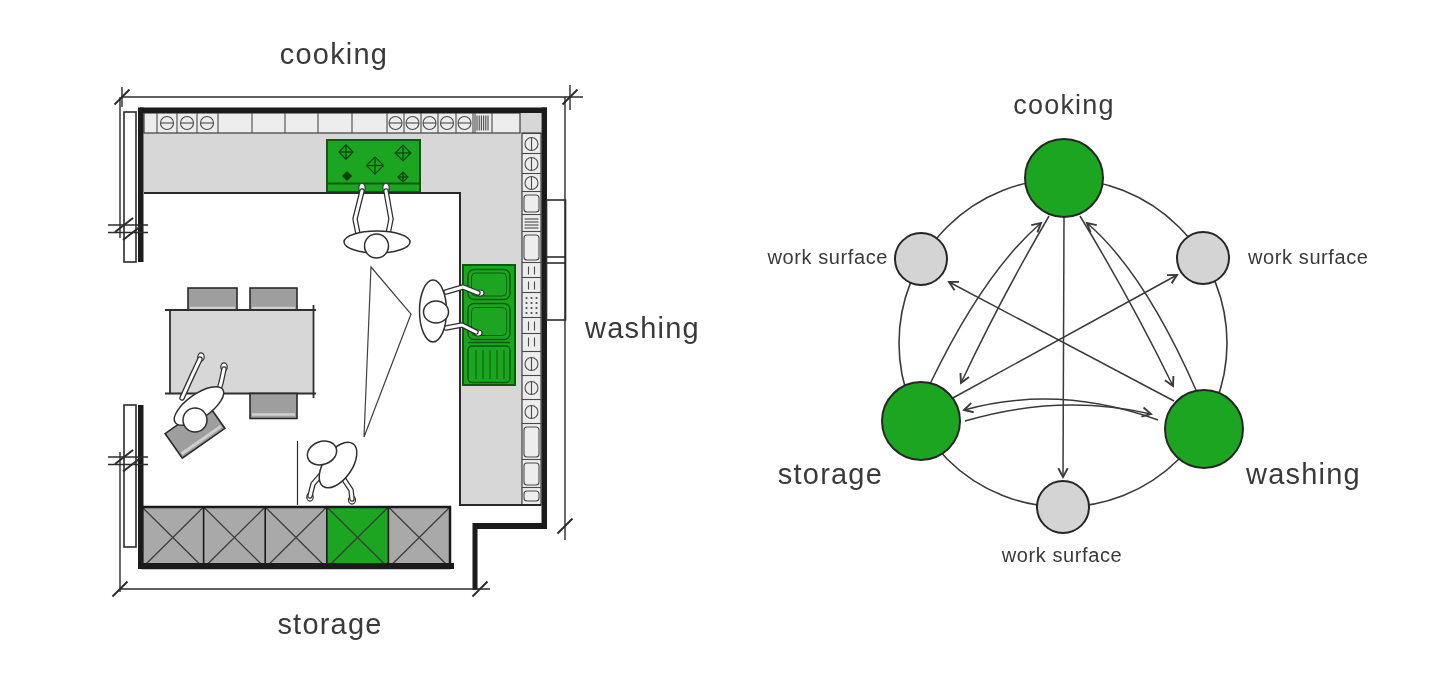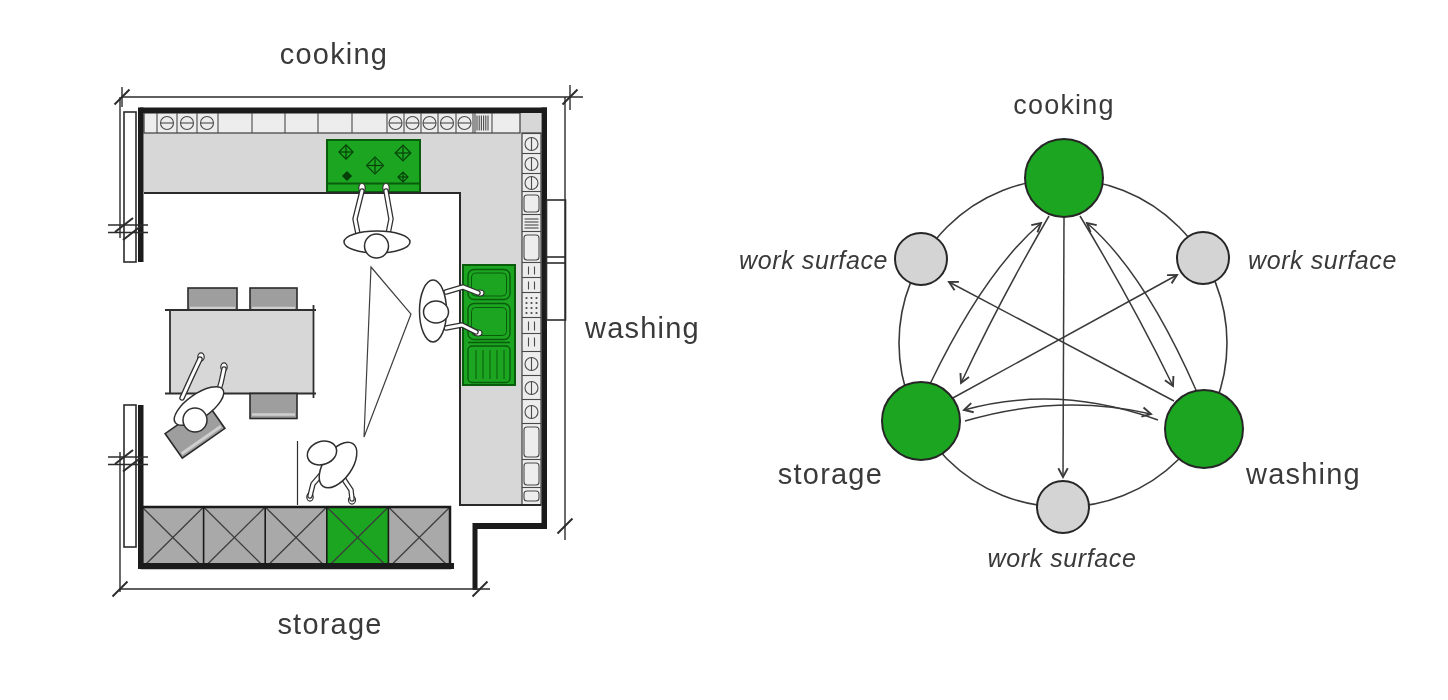--- a/index.html
+++ b/index.html
@@ -7,21 +7,21 @@
     position:relative;width:1448px;height:700px;background:#ffffff;
     font-family:"Liberation Sans", sans-serif;overflow:hidden;
   }
   #plan-svg{position:absolute;left:0;top:0;}
   .lbl{
     position:absolute;color:#3a3a3a;letter-spacing:1.2px;
     font-family:"Liberation Sans", sans-serif;white-space:nowrap;
   }
   .lbl-big{font-size:29px;font-weight:400;}
   .lbl-mid{font-size:27px;font-weight:400;}
-  .lbl-small{font-size:25px;letter-spacing:0.6px;font-style:italic;}
+  .lbl-small{font-size:20px;letter-spacing:0.6px;}
   .ta-c{text-align:center;}
   .ta-r{text-align:right;}
 </style>
 </head>
 <body>
 
 <div id="stage">
 
   <svg id="plan-svg" width="1448" height="700" viewBox="0 0 1448 700">
     <defs>

